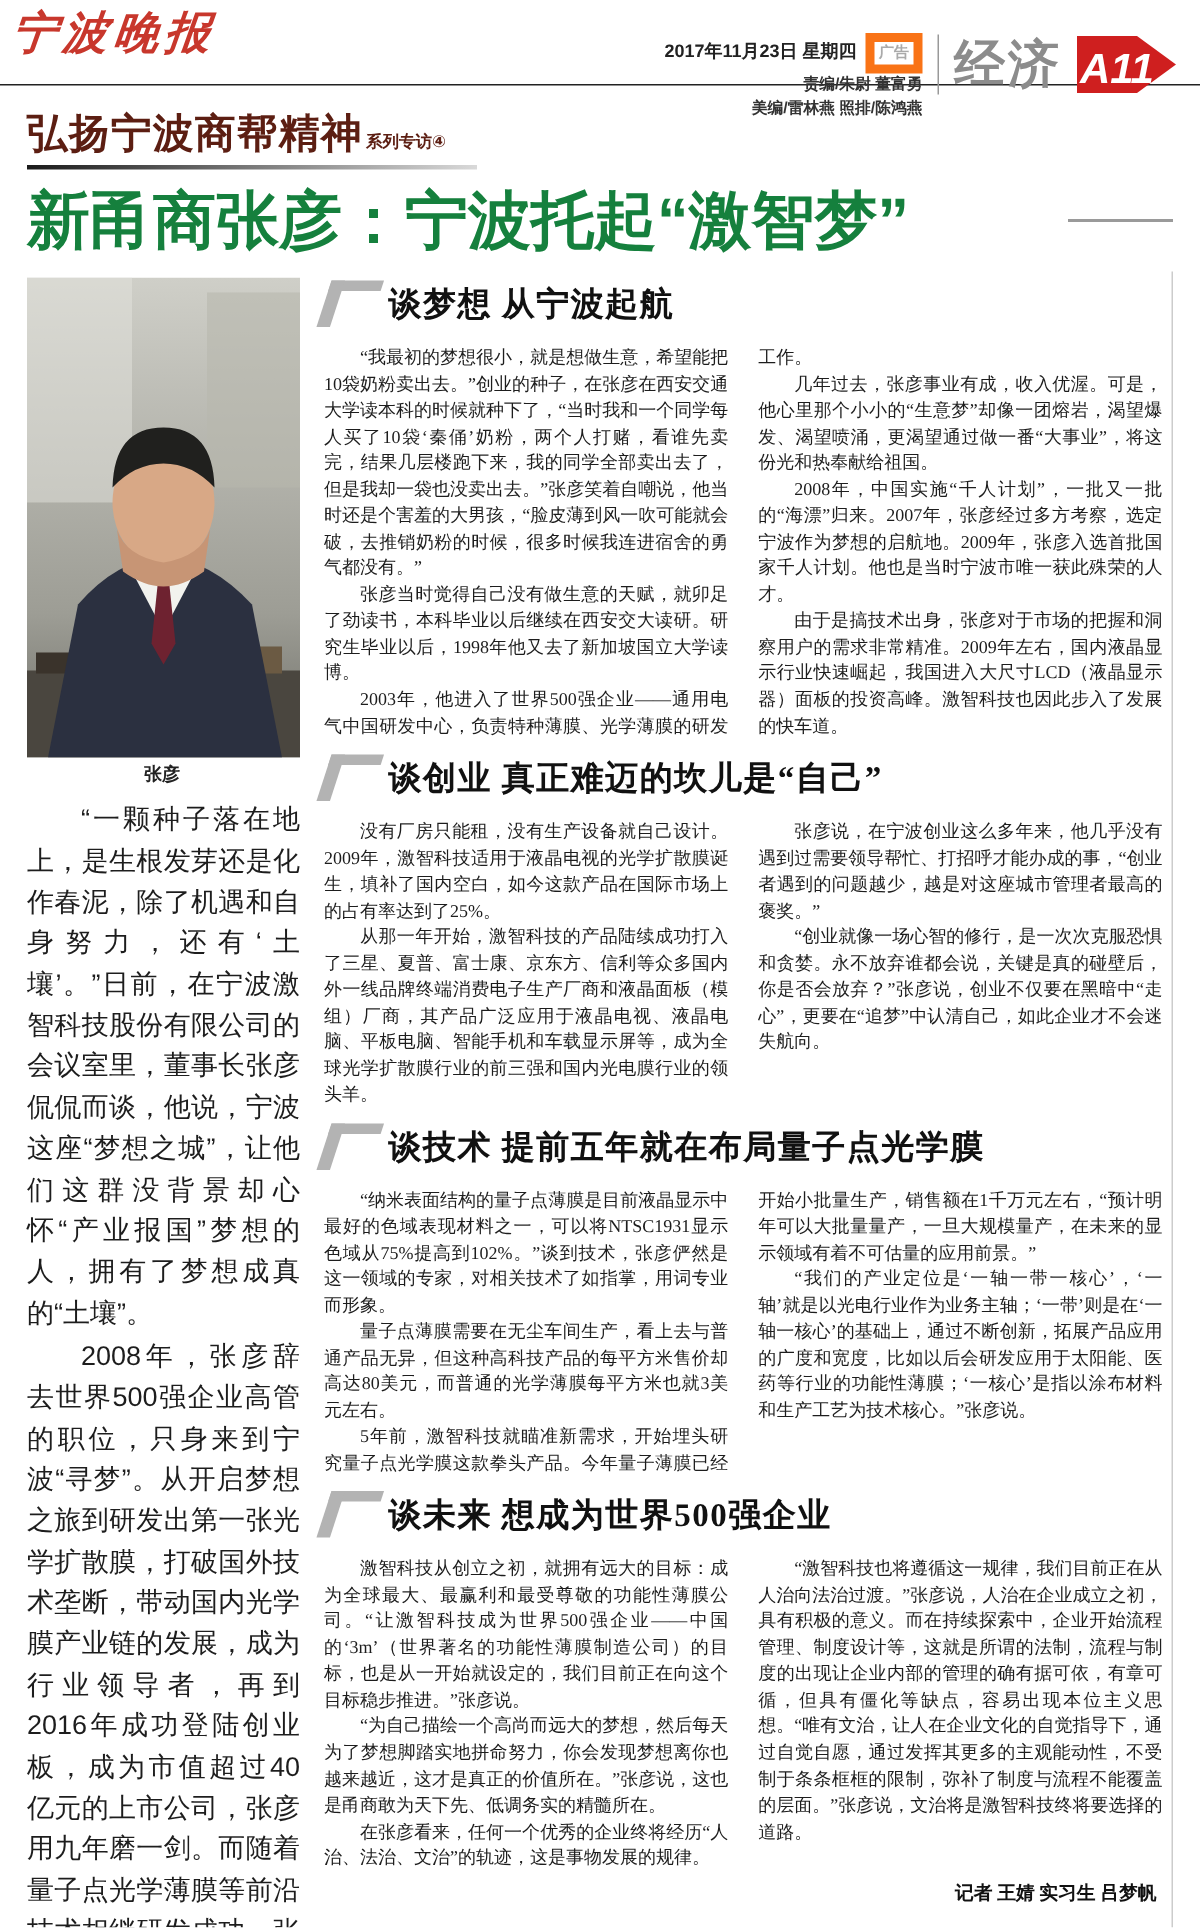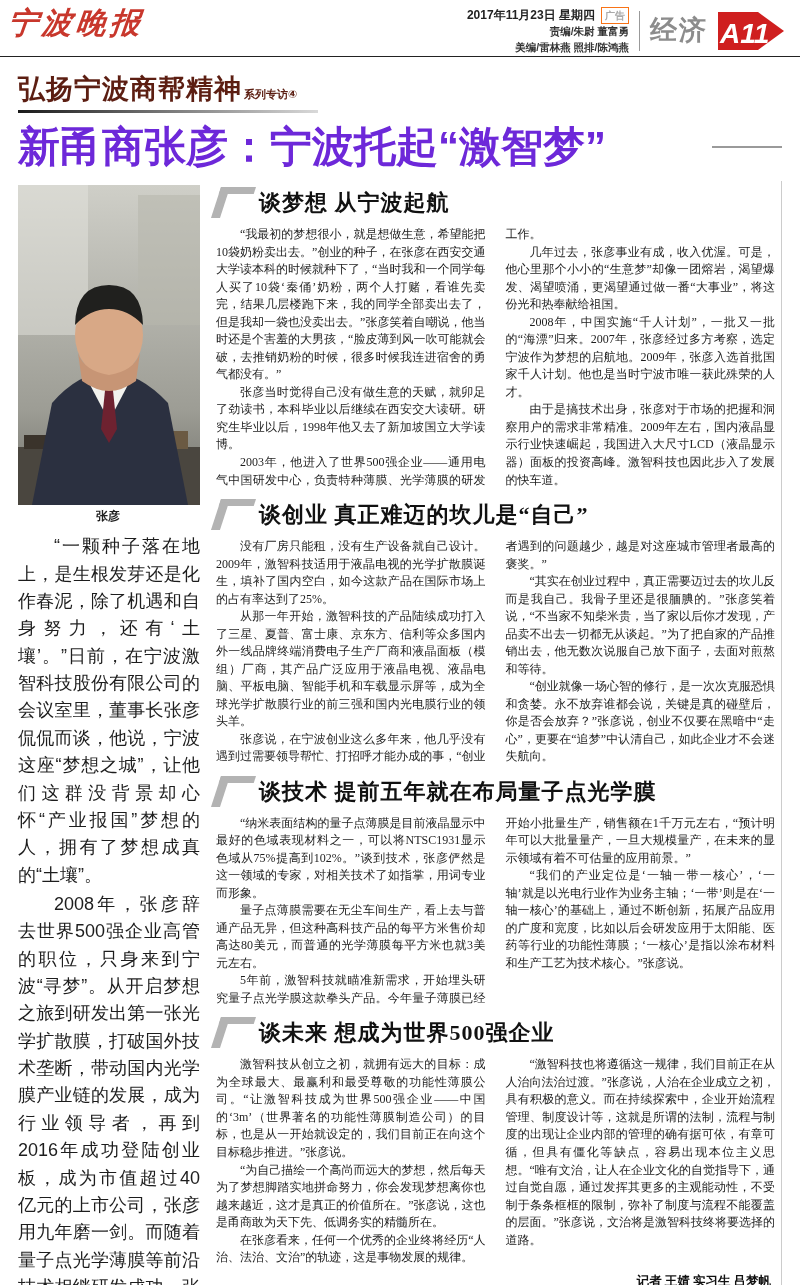--- a/index.html
+++ b/index.html
@@ -7,55 +7,55 @@
         font-family:"Liberation Sans","DejaVu Sans",sans-serif;color:#222;}
   .inner{width:764px;margin:0 auto;}
 
   
   .masthead-row{display:flex;align-items:flex-start;justify-content:space-between;padding:6px 8px 2px 8px;height:48px;}
   .masthead{font-family:"DejaVu Serif","Liberation Serif",serif;font-weight:bold;font-style:italic;
             font-size:30px;color:#c8372c;letter-spacing:4px;transform:skewX(-6deg);line-height:1.1;}
   .head-right{display:flex;align-items:center;gap:10px;}
   .head-meta{text-align:right;font-size:10.5px;color:#333;line-height:1.5;font-weight:bold;}
   .date-line{font-size:12px;color:#222;}
-  .ad-tag{display:inline-block;border:1px solid #f97316;color:#aaa;font-size:10px;padding:0 3px;margin-left:6px;font-weight:bold;}
+  .ad-tag{display:inline-block;border:6px solid #f97316;color:#aaa;font-size:10px;padding:0 3px;margin-left:6px;font-weight:bold;margin-top:16px;}
   .divider-v{width:1px;height:40px;background:#999;}
-  .section-name{font-size:27px;font-weight:bold;color:#8c8c8c;letter-spacing:2px;line-height:1;}
+  .section-name{font-size:34px;font-weight:bold;color:#8c8c8c;letter-spacing:2px;line-height:1;}
   .page-badge{position:relative;width:74px;height:42px;}
   .badge-rect{position:absolute;left:0;top:2px;width:40px;height:38px;background:#cf1f1f;}
   .badge-tri{position:absolute;left:40px;top:2px;width:0;height:0;border-top:19px solid transparent;border-bottom:19px solid transparent;border-left:26px solid #cf1f1f;}
   .badge-text{position:absolute;left:2px;top:8px;width:60px;color:#fff;font-weight:bold;font-size:28px;font-style:italic;letter-spacing:0;}
   .head-rule{height:1px;background:#222;margin:0;}
 
   
   .banner{margin:14px 0 4px 0;white-space:nowrap;}
   .banner-title{font-size:27px;font-weight:bold;color:#5c1e12;letter-spacing:1px;}
   .banner-sub{font-size:11px;font-weight:bold;color:#5c1e12;margin-left:2px;}
   .banner-underline{width:300px;height:3px;margin-top:3px;background:linear-gradient(to right,#1a1a1a,#d9d9d9);}
   .headline-row{display:flex;align-items:center;gap:14px;margin:10px 0 10px 0;}
-  .headline{margin:0;font-size:42px;font-weight:bold;color:#6d28d9;letter-spacing:0px;line-height:1.15;white-space:nowrap;}
+  .headline{margin:0;font-size:42px;font-weight:bold;color:#15803d;letter-spacing:0px;line-height:1.15;white-space:nowrap;}
   .headline-dash{flex:1;height:2px;background:#9a9a9a;max-width:70px;margin-left:auto;}
 
   
   .article{display:flex;gap:16px;border-bottom:1px solid #999;border-right:1px solid #ccc;padding:4px 6px 10px 0;}
   .left-col{width:182px;flex:0 0 182px;}
   .photo{width:182px;height:320px;display:block;}
   .caption{text-align:center;font-size:12px;color:#222;margin:3px 2px 8px 0;font-weight:bold;}
   .left-text p{margin:0 0 2px 0;font-size:18px;line-height:1.52;text-align:justify;text-indent:2em;color:#1d1d1d;}
   .dotted{border-top:2px dotted #555;margin:12px 0 10px 0;}
   .profile{font-family:"Liberation Serif","DejaVu Serif",serif;font-style:italic;font-size:12.5px;line-height:1.55;color:#1d1d1d;}
   .profile-label{margin:10px;font-weight:normal;text-indent:2em;}
   .profile-text{margin:0;text-align:justify;}
 
   .right-col{flex:1;min-width:0;}
   section.talk{margin-bottom:10px;font-family:Liberation Serif, serif;}
   .sec-head{display:flex;align-items:flex-end;gap:8px;margin:2px 0 8px 0;}
   .bracket{width:26px;height:24px;border-left:9px solid #b3b3b3;border-top:7px solid #b3b3b3;transform:skewX(-18deg);flex:0 0 auto;}
   .sec-title{margin:0;font-size:22px;font-weight:bold;color:#111;letter-spacing:1px;white-space:nowrap;}
-  .sec-body{columns:2;column-gap:20px;}
+  .sec-body{columns:2;column-gap:20px;margin-top:12px;}
   .sec-body p{margin:0;font-size:12px;line-height:1.46;text-align:justify;text-indent:2em;color:#1d1d1d;}
   .byline{text-align:right;font-weight:bold;font-size:12.5px;margin:6px 4px 0 0;color:#111;}
 </style>
 </head>
 <body>
 
 <div class="page">
 
   <header class="masthead-row">
     <div class="masthead">宁波晚报</div>
@@ -144,21 +144,20 @@
         <section class="talk">
           <div class="sec-head">
             <span class="bracket"></span>
             <h2 class="sec-title">谈创业  真正难迈的坎儿是“自己”</h2>
           </div>
           <div class="sec-body">
 
           <p>没有厂房只能租，没有生产设备就自己设计。2009年，激智科技适用于液晶电视的光学扩散膜诞生，填补了国内空白，如今这款产品在国际市场上的占有率达到了25%。</p>
               <p>从那一年开始，激智科技的产品陆续成功打入了三星、夏普、富士康、京东方、信利等众多国内外一线品牌终端消费电子生产厂商和液晶面板（模组）厂商，其产品广泛应用于液晶电视、液晶电脑、平板电脑、智能手机和车载显示屏等，成为全球光学扩散膜行业的前三强和国内光电膜行业的领头羊。</p>
               <p>张彦说，在宁波创业这么多年来，他几乎没有遇到过需要领导帮忙、打招呼才能办成的事，“创业者遇到的问题越少，越是对这座城市管理者最高的褒奖。”</p>
-              <p>“其实在创业过程中，真正需要迈过去的坎儿反而是我自己。我骨子里还是很腼腆的。”张彦笑着说，“不当家不知柴米贵，当了家以后你才发现，产品卖不出去一切都无从谈起。”为了把自家的产品推销出去，他无数次说服自己放下面子，去面对煎熬和等待。</p>
               <p>“创业就像一场心智的修行，是一次次克服恐惧和贪婪。永不放弃谁都会说，关键是真的碰壁后，你是否会放弃？”张彦说，创业不仅要在黑暗中“走心”，更要在“追梦”中认清自己，如此企业才不会迷失航向。</p>
             </div>
         </section>
 
         <section class="talk">
           <div class="sec-head">
             <span class="bracket"></span>
             <h2 class="sec-title">谈技术  提前五年就在布局量子点光学膜</h2>
           </div>
           <div class="sec-body">

